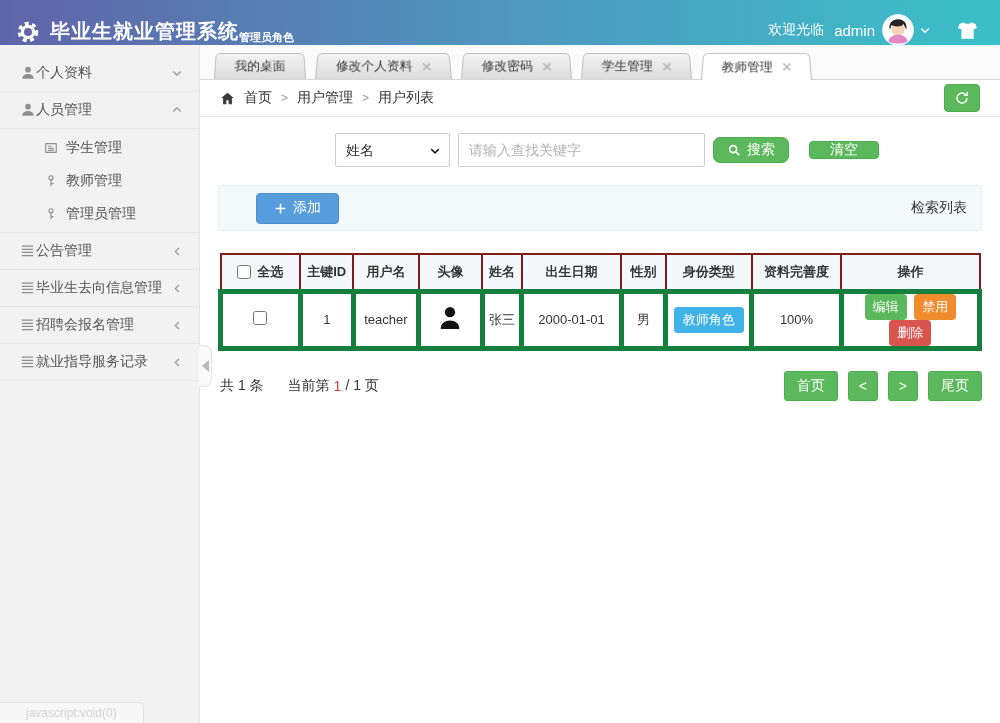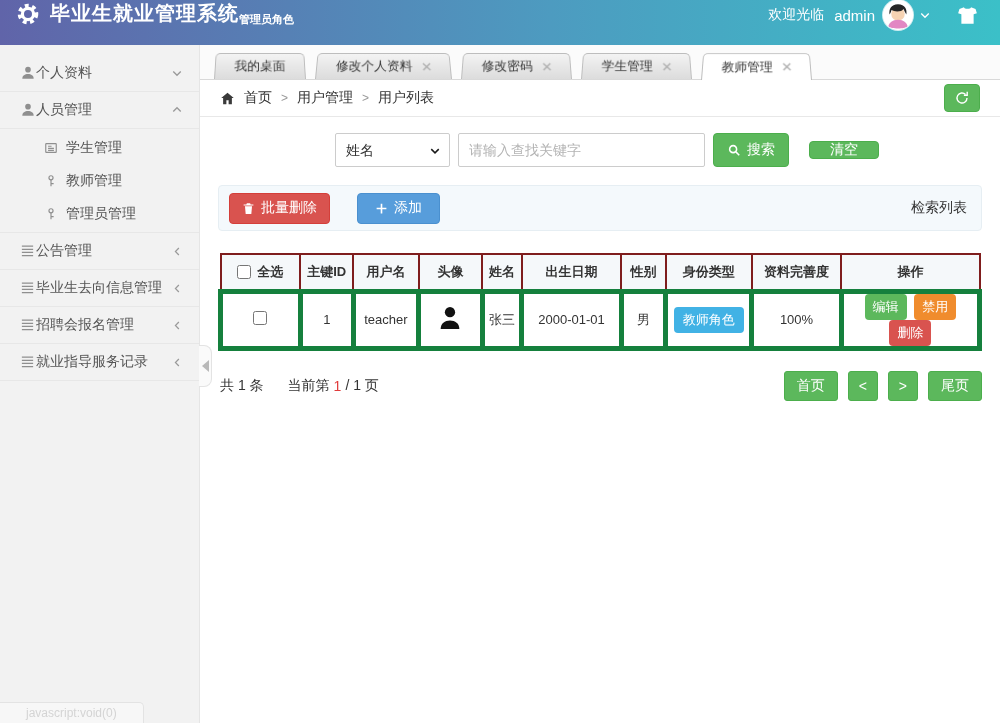--- a/index.html
+++ b/index.html
@@ -1,20 +1,20 @@
 <!DOCTYPE html>
 <html><head>
 <meta charset="utf-8">
 <style>
   * { margin:0; padding:0; box-sizing:border-box; }
   html,body { width:1000px; height:723px; overflow:hidden; background:#fff;
     font-family:"Liberation Sans","DejaVu Sans",sans-serif; }
 
   
-  .app-header { height:45px; display:flex; align-items:flex-start; color:#fff;
+  .app-header { height:45px; display:flex; align-items:flex-end; color:#fff;
     padding:0 22px 0 16px;
     background:linear-gradient(90deg,#6064a9 0%,#4d9bc0 55%,#3bc0c8 100%); }
   .logo-wrap { display:flex; align-items:center; }
   .logo-title { font-size:20px; font-weight:bold; margin-left:10px; letter-spacing:1px; }
   .logo-role { font-size:11px; font-weight:bold; margin-top:12px; }
   .header-right { margin-left:auto; display:flex; align-items:center; }
   .welcome { font-size:14px; margin-right:10px; }
   .uname { font-size:15px; margin-right:8px; }
   .avatar { width:30px; height:30px; border-radius:50%; overflow:hidden; background:#fff;
     box-shadow:0 0 0 1px rgba(255,255,255,.75); cursor:pointer; }
@@ -73,21 +73,21 @@
   .sel-wrap select { appearance:none; -webkit-appearance:none; width:100%; height:100%;
     border:none; background:transparent; padding:0 10px; font-size:14px; color:#333;
     font-family:inherit; cursor:pointer; }
   .sel-arrow { position:absolute; right:8px; top:11px; pointer-events:none; display:flex; }
   .search-input { width:247px; height:34px; border:1px solid #ccc; border-radius:2px;
     margin-left:8px; padding:0 10px; font-size:14px; color:#333; font-family:inherit; }
   .search-input::placeholder { color:#b3b3b3; }
   .btn { display:flex; align-items:center; justify-content:center; gap:6px; color:#fff;
     font-size:14px; border-radius:4px; cursor:pointer; white-space:nowrap; font-family:inherit; }
   .btn-green { background:#5cb85c; border:1px solid #4cae4c; }
-  .btn-search { height:34px; padding:0 13px; margin-left:8px; }
+  .btn-search { height:26px; padding:0 13px; margin-left:8px;border-radius:7px; }
   .btn-clear { height:18px; padding:0 20px; margin-left:20px; }
 
   .toolbar-panel { margin-top:18px; background:#f4f9fc; border:1px solid #e6eef3;
     border-radius:4px; height:46px; display:flex; align-items:center; padding:0 10px; }
   .btn-danger { background:#d9534f; border:1px solid #d43f3a; height:31px; padding:0 12px; }
   .btn-add { background:#579ddb; border:1px solid #4a90cf; height:31px; padding:0 17px; margin-left:27px; }
   .list-title { margin-left:auto; font-size:14px; color:#333; padding-right:4px; }
 
   table.grid { width:100%; border-collapse:collapse; margin-top:22px; table-layout:fixed;
     font-size:13px; color:#333; }
@@ -357,28 +357,20 @@
               </svg>
           </span>
           <span>搜索</span>
         </button>
         <button class="btn btn-green btn-clear">
           <span>清空</span>
         </button>
       </div>
 
       <div class="toolbar-panel">
-        <button class="btn btn-danger">
-          <span style="display:flex">
-            <svg width="13" height="13" viewBox="0 0 24 24" fill="#fff">
-                <path d="M9 2.5h6l1 2h5v2H3v-2h5zM5.5 8h13L17.2 22H6.8z"></path>
-              </svg>
-          </span>
-          <span>批量删除</span>
-        </button>
         <button class="btn btn-add">
           <span style="display:flex">
             <svg width="13" height="13" viewBox="0 0 24 24" stroke="#fff" stroke-width="3" fill="none">
                 <path d="M12 3v18M3 12h18"></path>
               </svg>
           </span>
           <span>添加</span>
         </button>
         <span class="list-title">检索列表</span>
       </div>

